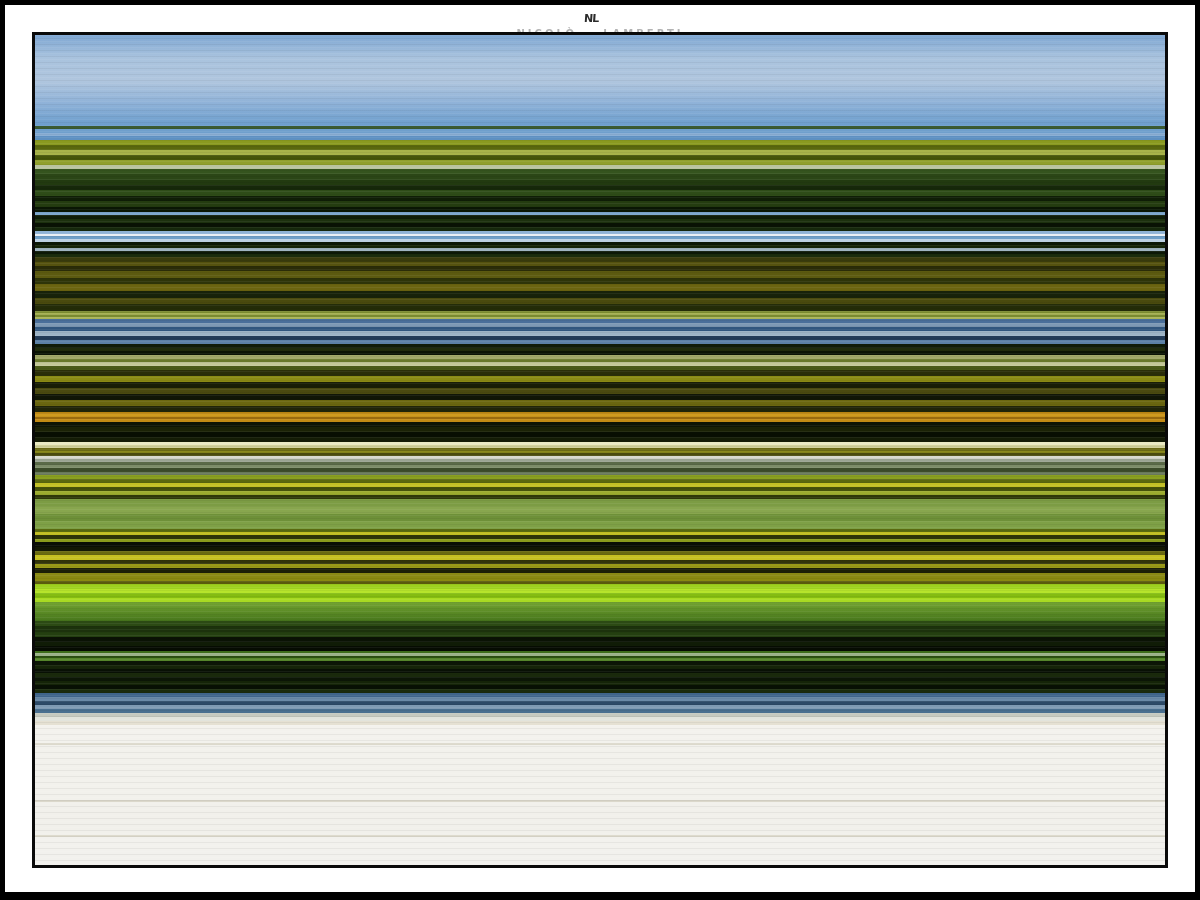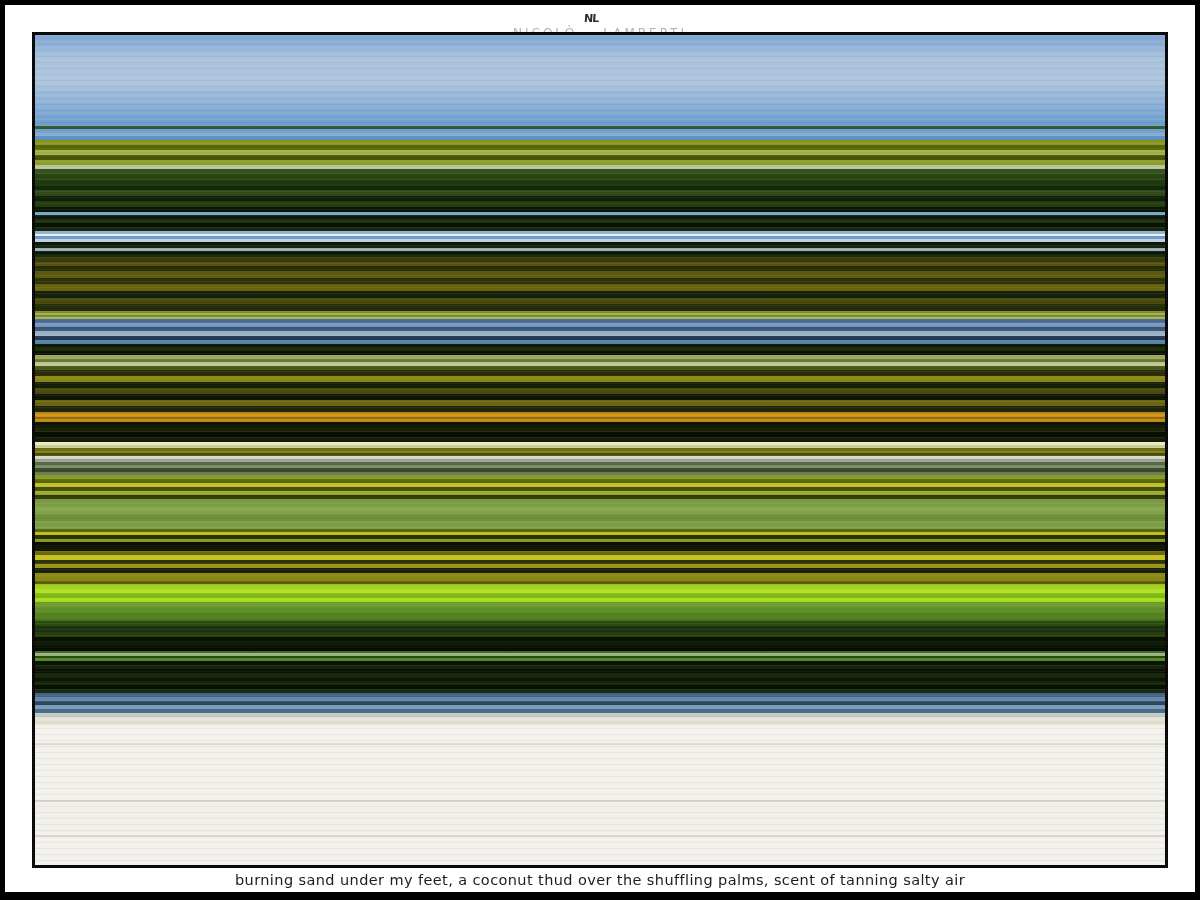--- a/index.html
+++ b/index.html
@@ -19,24 +19,24 @@
     left: 5px; top: 5px; right: 5px; bottom: 8px;
     background: #ffffff;
   }
   .brand-row {
     position: absolute;
     left: 0; top: 0; right: 0; height: 27px;
     display: flex; align-items: center; justify-content: center;
     user-select: none;
   }
   .brand-word {
-    font-size: 12px;
+    font-size: 10px;
     letter-spacing: 3px;
     color: #b3b3b3;
-    font-weight: 400;
+    font-weight: 700;
     margin-top: 29px;
   }
   .brand-monogram {
     font-size: 11px;
     font-weight: bold;
     color: #2b2b2b;
     letter-spacing: -1px;
     margin: 0 5px 0 7px;
     transform: skewX(-4deg);
   }
@@ -130,18 +130,15 @@
           <div class="band" style="height: 2px; background: rgb(220, 217, 204);"></div>
           <div class="band" style="height: 55px; background: rgb(242, 241, 236);"></div>
           <div class="band" style="height: 2px; background: rgb(219, 216, 203);"></div>
           <div class="band" style="height: 33px; background: rgb(241, 240, 235);"></div>
           <div class="band" style="height: 2px; background: rgb(222, 219, 206);"></div>
           <div class="band" style="height: 28px; background: rgb(242, 241, 237);"></div>
         </div>
       <div class="scanline-texture"></div>
     </div>
 
-    <div class="caption-row">
-      <span class="caption-text">burning sand under my feet, a coconut thud over the shuffling palms, scent of tanning salty air</span>
-    </div>
 
   </div>
 </div>
 
 </body></html>

